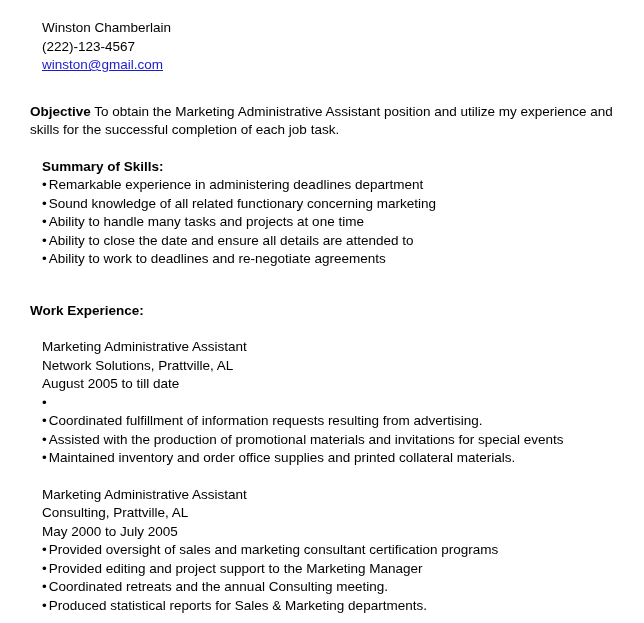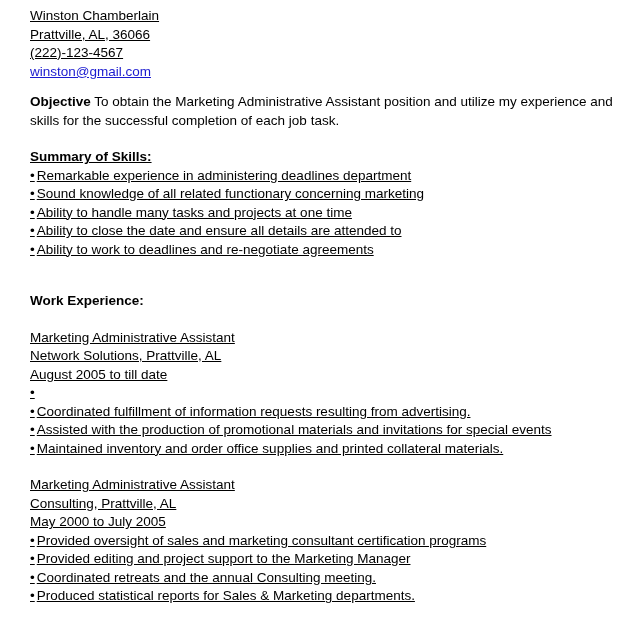--- a/index.html
+++ b/index.html
@@ -9,23 +9,23 @@
     box-sizing: border-box;
     padding: 7px 14px 0 30px;
     background: #ffffff;
     font-family: "Liberation Sans", sans-serif;
     font-size: 13.5px;
     line-height: 18.5px;
     color: #000000;
     overflow: hidden;
   }
   .line { white-space: nowrap; }
-  .block { margin: 0; text-decoration: underline; }
+  .block { margin: 12px; }
   .para { margin: 0; max-width: 596px; }
-  .gap-sm { margin-top: 12px; }
+  .gap-sm { margin-top: 28px; }
   .gap-md { margin-top: 18px; }
   .gap-lg { margin-top: 33px; }
   .heading { font-weight: bold; }
   .lead { font-weight: bold; }
   .email-link {
     color: #1b1bd0;
     text-decoration: underline;
     cursor: pointer;
     text-align: center;
   }
@@ -33,21 +33,20 @@
   .bullet-marker { margin-right: 2px; flex: 0 0 auto; }
   .bullet-text { flex: 0 1 auto; }
 </style>
 </head>
 <body>
 
 <div class="page">
 
   <div class="block">
     <div class="line">Winston Chamberlain</div>
-    <div class="line">Prattville, AL, 36066</div>
     <div class="line">(222)-123-4567</div>
     <div class="line">
       <a class="email-link">winston@gmail.com</a>
     </div>
   </div>
 
   <p class="para gap-sm">
     <strong class="lead">Objective</strong>
     <span>To obtain the Marketing Administrative Assistant position and utilize my experience and skills for the successful completion of each job task.</span>
   </p>

